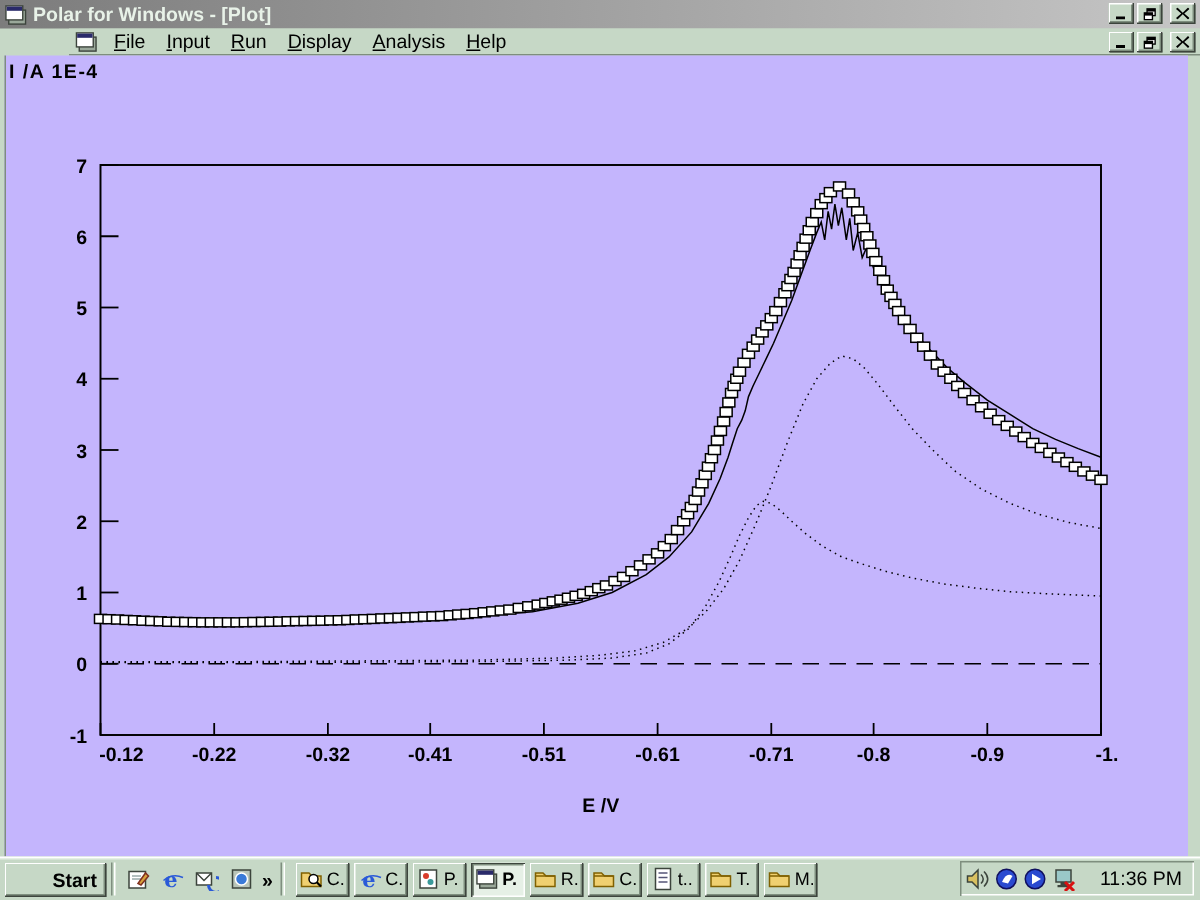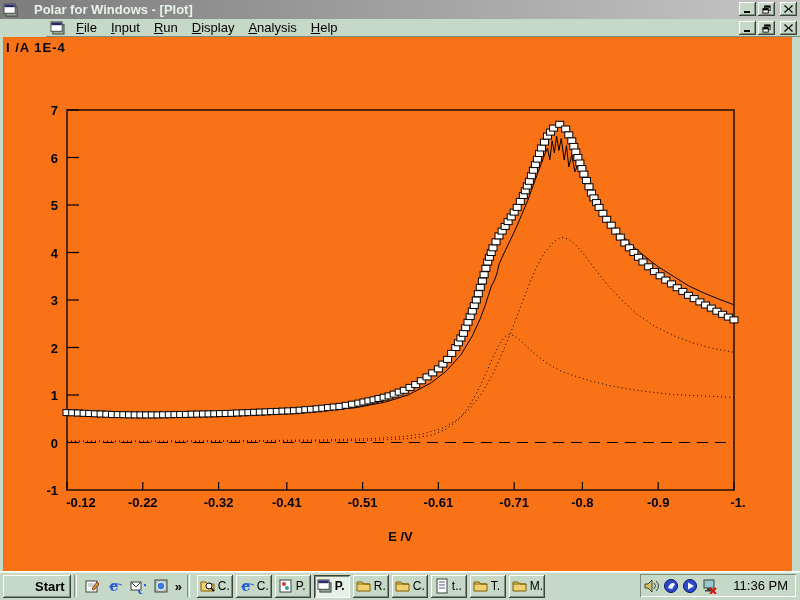--- a/index.html
+++ b/index.html
@@ -2,36 +2,36 @@
 <html style="--face: #c6d8c6; --face-light: #e6f0e6; --sh: #7e8e7e; --dk: #3c443c; --title-l: #7c7c7c; --title-r: #c6c6c6; --title-text: #e8f2e8; --plot-bg: #ffffff; --curve: #000000;"><head>
 <meta charset="utf-8">
 <style>
   * { margin:0; padding:0; box-sizing:border-box; }
   html,body { width:800px; height:600px; overflow:hidden; }
   body { font-family:"Liberation Sans", sans-serif; background:var(--face,#c6d8c6); position:relative; }
 
   
   .titlebar { position:absolute; left:0; top:0; width:800px; height:19px;
     background:linear-gradient(to right, var(--title-l,#7c7c7c), var(--title-r,#c6c6c6));
-    display:flex; align-items:center; padding:0 2px;gap:12px; }
+    display:flex; align-items:center; padding:0 2px; }
   .title-text { color:var(--title-text,#e6f2e6); font-weight:bold; font-size:13px; margin-left:4px; white-space:nowrap; }
   .winbtns { position:absolute; right:3px; top:2px; display:flex; gap:2px; }
   .winbtn { width:17px; height:14px; background:var(--face,#c6d8c6); display:flex; align-items:center; justify-content:center;
     box-shadow: inset -1px -1px 0 var(--dk,#3c443c), inset 1px 1px 0 #ffffff, inset -2px -2px 0 var(--sh,#7e8e7e); }
   .winbtn.gapleft { margin-left:3px; }
   .winbtn svg { display:block; }
 
   .menubar { position:absolute; left:0; top:19px; width:800px; height:18px; background:var(--face,#c6d8c6);
     display:flex; align-items:flex-end; border-bottom:1px solid var(--sh,#7e8e7e);margin-left:46px; }
   .menubar .sysicon { margin:0 4px 0 3px; }
   .menu-item { font-size:13px; color:#000; padding:1px 7px; white-space:nowrap; }
   .menubtns { position:absolute; right:3px; top:21px; display:flex; gap:2px; }
 
   
-  .client { position:absolute; left:3px; top:37px; width:789px; height:534px; background:#f97316;
+  .client { position:absolute; left:3px; top:37px; width:789px; height:534px; background:#c4b5fd;
     border-left:1px solid var(--sh,#7e8e7e); }
   .axis-title-y { position:absolute; left:2px; top:3px; font-size:13px; font-weight:bold; color:#000; letter-spacing:1px; }
   #plot { position:absolute; left:0; top:0; }
   #plot text.tick { font-family:"Liberation Sans",sans-serif; font-size:13px; font-weight:bold; fill:#000; }
   #plot text.xtitle { font-family:"Liberation Sans",sans-serif; font-size:13px; font-weight:bold; fill:#000; }
 
   
   .taskbar { position:absolute; left:0; top:571px; width:800px; height:29px; background:var(--face,#c6d8c6);
     border-top:1px solid #ffffff; box-shadow: inset 0 1px 0 var(--face-light,#e4efe4); display:flex; align-items:center; }
   .startbtn { margin-left:3px; height:23px; padding:0 6px 0 3px; display:flex; align-items:center; gap:13px; background:var(--face,#c6d8c6);

